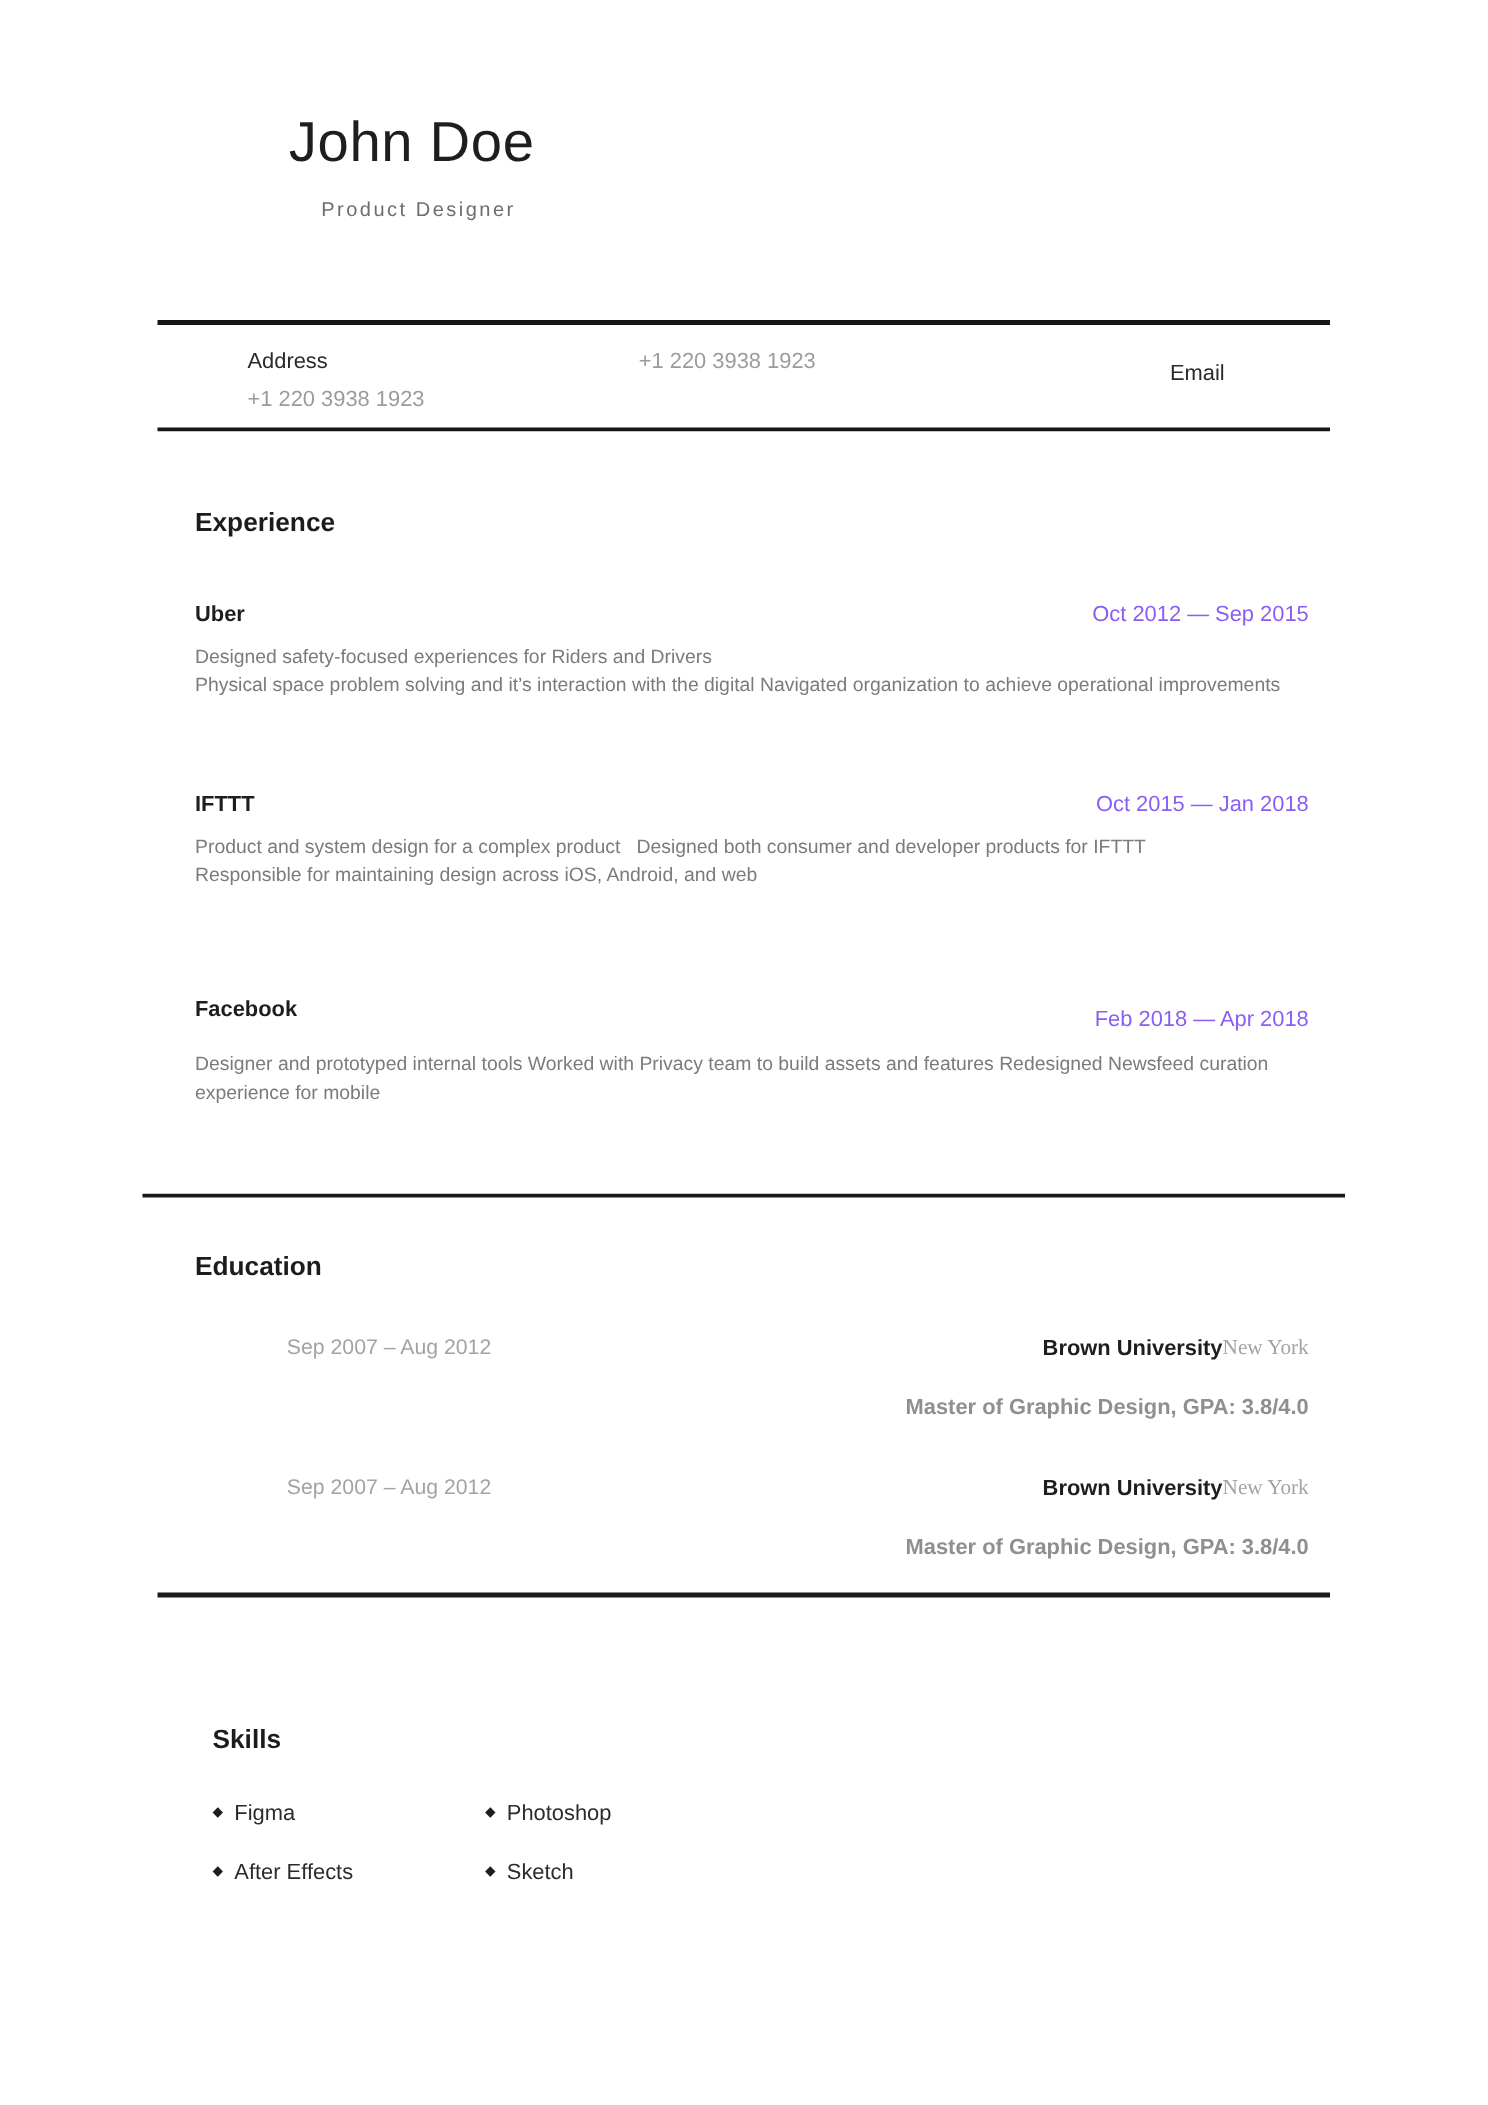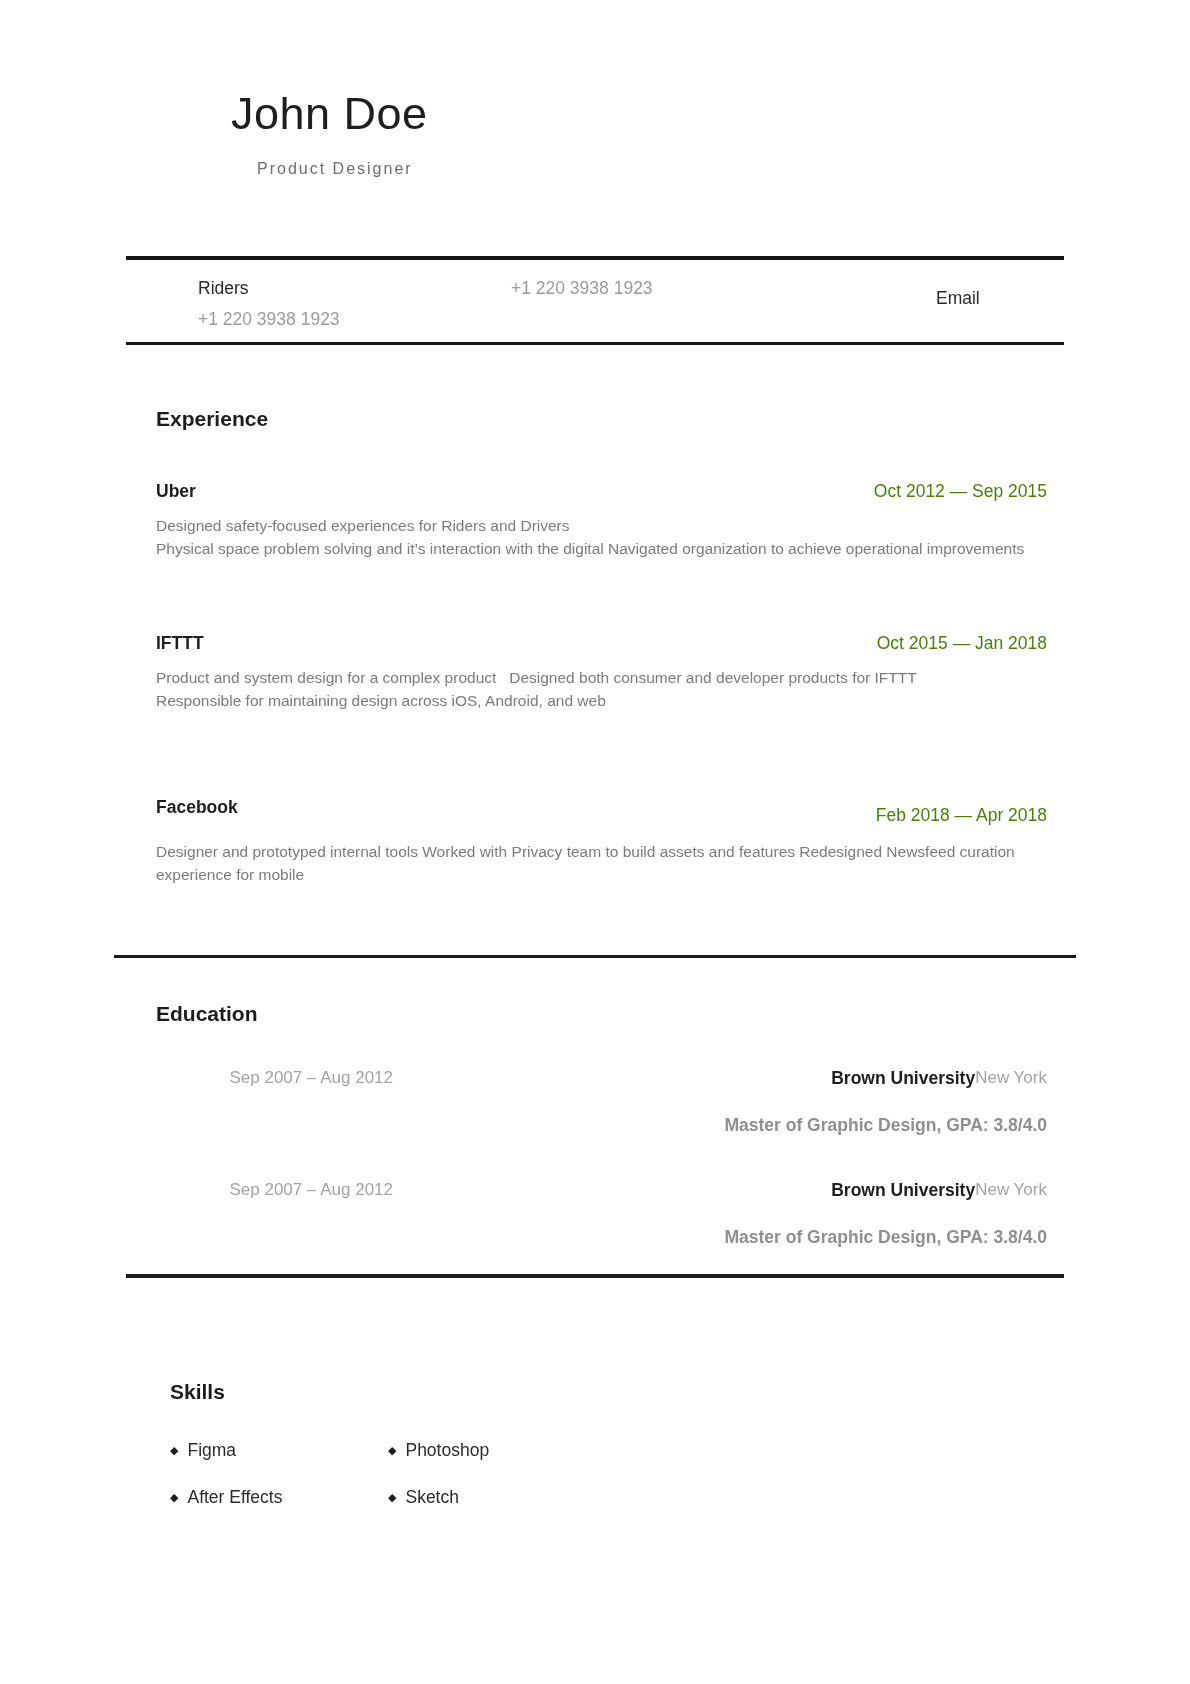--- a/index.html
+++ b/index.html
@@ -57,21 +57,21 @@
     color:#1c1c1c;
   }
   .xp-heading { margin-top:62px; }
 
   .xp-entry .xp-row {
     display:flex;
     justify-content:space-between;
     align-items:flex-start;
   }
   .company { font-size:17.5px; font-weight:700; color:#1e1e1e; }
-  .dates   { font-size:17.5px; color:#4d7c0f; }
+  .dates   { font-size:17.5px; color:#8b5cf6; }
   .xp-entry.e0 { margin-top:50px; }
   .xp-entry.e1 { margin-top:72px; }
   .xp-entry.e2 { margin-top:84px; }
   .xp-entry.e2 .dates { padding-top:8px; }
   .desc {
     margin:12px 0 0 0;
     max-width:890px;
     font-size:15.5px;
     line-height:23.5px;
     color:#7b7b7b;
@@ -87,21 +87,21 @@
   
   .edu-heading { margin-top:44px; }
   .edu-entry { margin-top:42px;text-align:right; }
   .edu-entry + .edu-entry { margin-top:44px; }
   .edu-row {
     display:flex;
     align-items:flex-start;
   }
   .edu-dates { width:237px; font-size:17px; color:#a3a3a3; flex-shrink:0; }
   .edu-inst  { flex:1; font-size:17.5px; font-weight:700; color:#1e1e1e; }
-  .edu-loc   { font-size:17px; color:#a3a3a3; }
+  .edu-loc   { font-size:17px; color:#a3a3a3;font-family:Liberation Serif, serif; }
   .edu-degree {
     margin-top:26px;
     margin-left:237px;
     font-size:17.5px;
     color:#8f8f8f;
     font-weight:bold;
   }
 
   
   .skills-block { margin-left:14px; margin-top:102px; }
@@ -123,21 +123,21 @@
 </head>
 <body>
 
 <div class="page">
 
   <h1 class="name">John Doe</h1>
   <div class="job-title">Product Designer</div>
 
   <div class="contact-bar">
     <div class="contact-col c1">
-      <div class="contact-label">Riders</div>
+      <div class="contact-label">Address</div>
       <div class="contact-value">+1 220 3938 1923</div>
     </div>
     <div class="contact-col c2">
       <div class="contact-value">+1 220 3938 1923</div>
     </div>
     <div class="contact-col c3">
       <div class="contact-label">Email</div>
     </div>
   </div>
 

